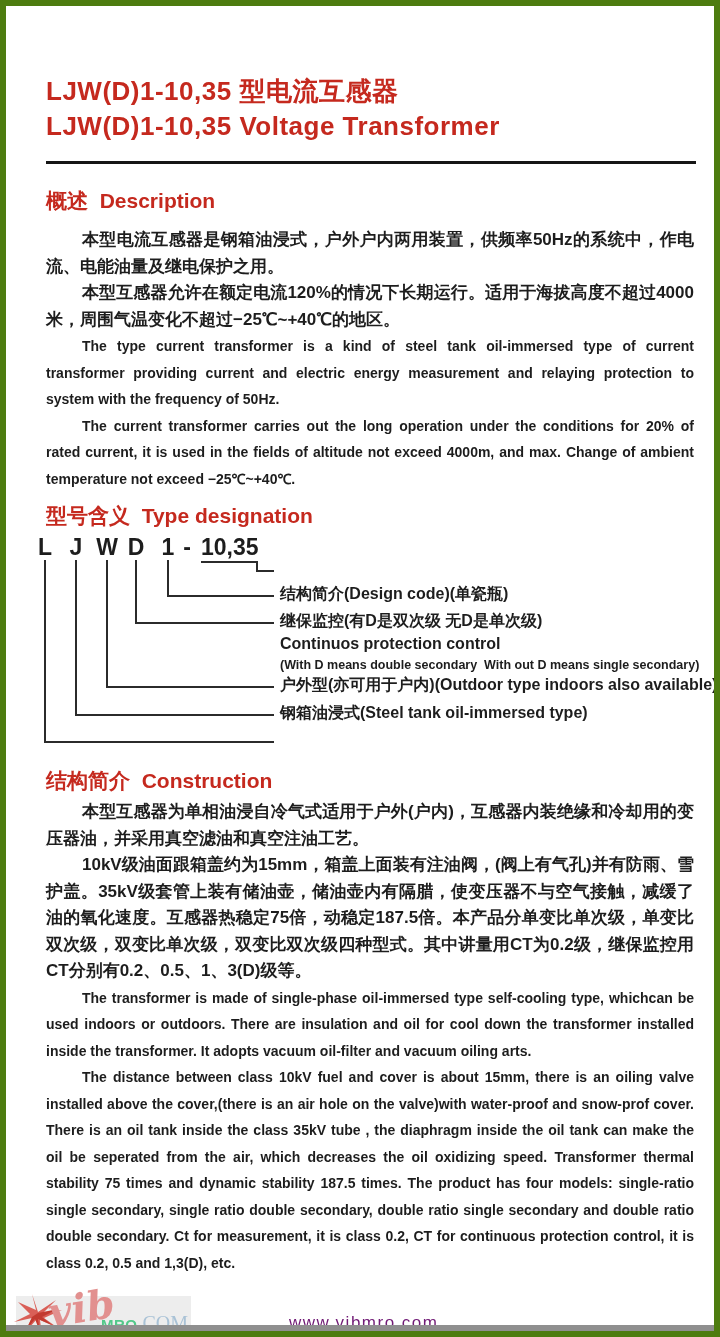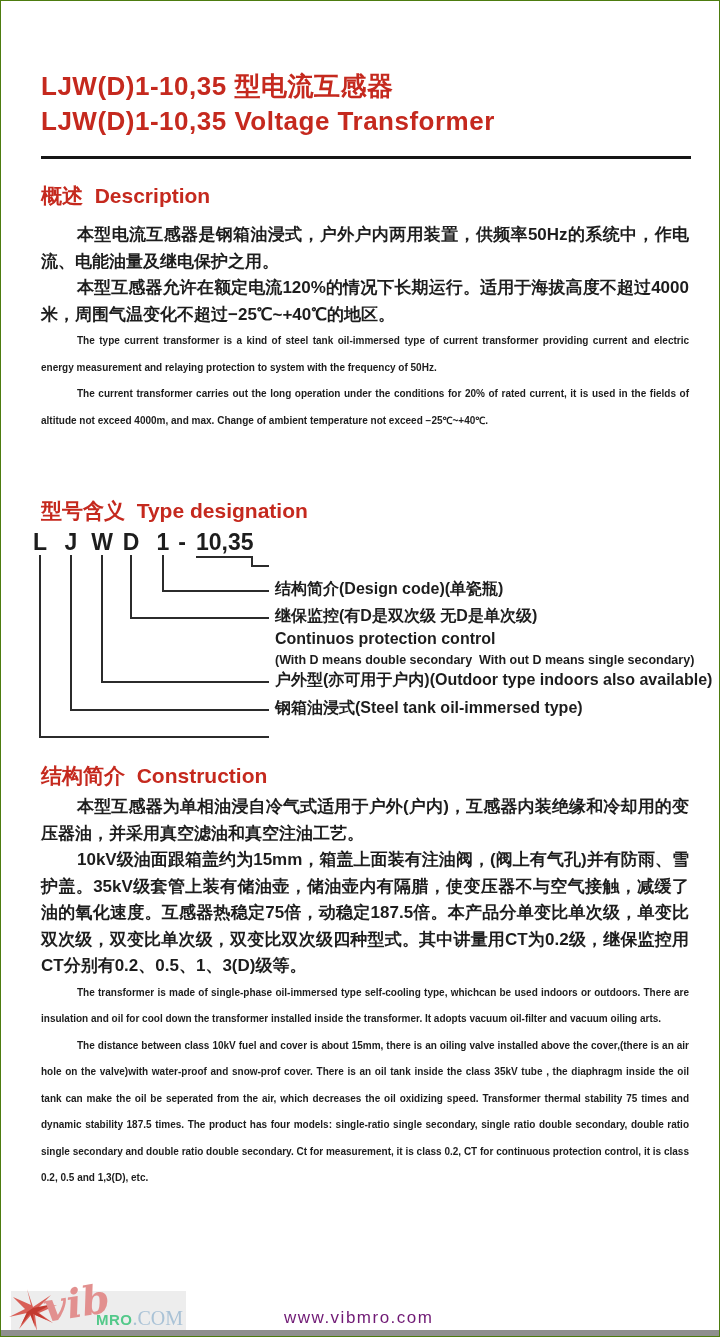--- a/index.html
+++ b/index.html
@@ -1,36 +1,36 @@
 <!DOCTYPE html>
 <html><head>
 <meta charset="utf-8">
 <style>
   html,body { margin:0; padding:0; background:#ffffff; }
   .page {
     position:relative; width:720px; height:1337px; box-sizing:border-box;
-    background:#ffffff; border:1px solid #4d7c0f; overflow:hidden;
+    background:#ffffff; border:6px solid #4d7c0f; overflow:hidden;
     font-family:"Liberation Sans", sans-serif; color:#1d1d1d;
   }
   
   .title { position:absolute; left:40px; top:68px; color:#c5291e; font-weight:bold;
            font-size:26px; line-height:35px; letter-spacing:0.5px; }
   .rule  { position:absolute; left:40px; top:155px; width:650px; height:3px; background:#161616; }
   .h2    { position:absolute; left:40px; color:#c5291e; font-weight:bold; font-size:21px; white-space:pre; }
   #h2-desc   { top:181px; }
   #h2-type   { top:496px; }
   #h2-constr { top:761px; }
 
   
   .body-block { position:absolute; left:40px; width:648px; z-index:2; }
   #desc-body   { top:221px; }
   #constr-body { top:793px; }
   .body-block p { margin:0; text-align:justify; text-indent:36px; font-weight:bold; }
   p.cn { font-size:17px;  line-height:26.5px; }
-  p.en { font-size:10px;  line-height:26.5px; }
+  p.en { font-size:14px;  line-height:26.5px; }
 
   
   .diagram { position:absolute; left:30px; top:528px; width:660px; height:232px; }
   .code-letter { position:absolute; top:0; font-size:23px; font-weight:bold; transform:translateX(-50%); white-space:pre; }
   #cl1{left:9px;} #cl2{left:40px;} #cl3{left:71px;} #cl4{left:100px;} #cl5{left:132px;} #cl6{left:151px;}
   #cl7{left:165px; transform:none;}
   .dline { position:absolute; background:#2b2b2b; }
   .v { width:2px; }
   #v-l{left:8px;  top:26px; height:183px;}
   #v-j{left:39px; top:26px; height:156px;}

